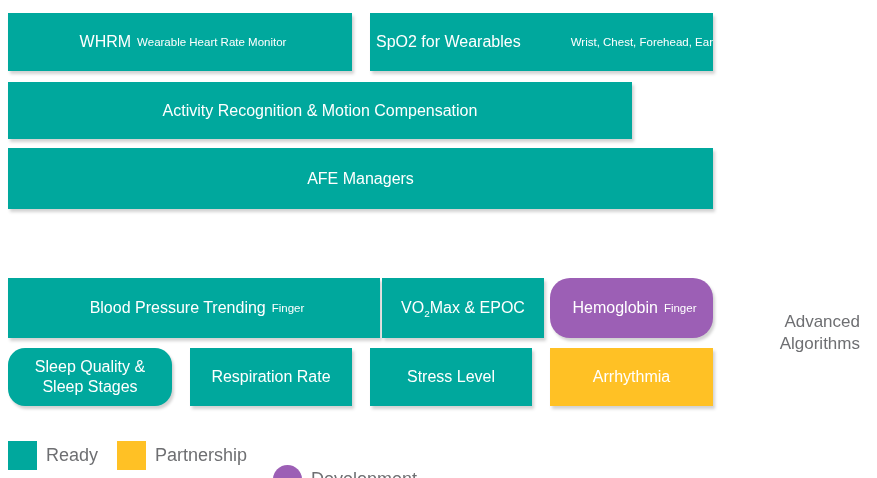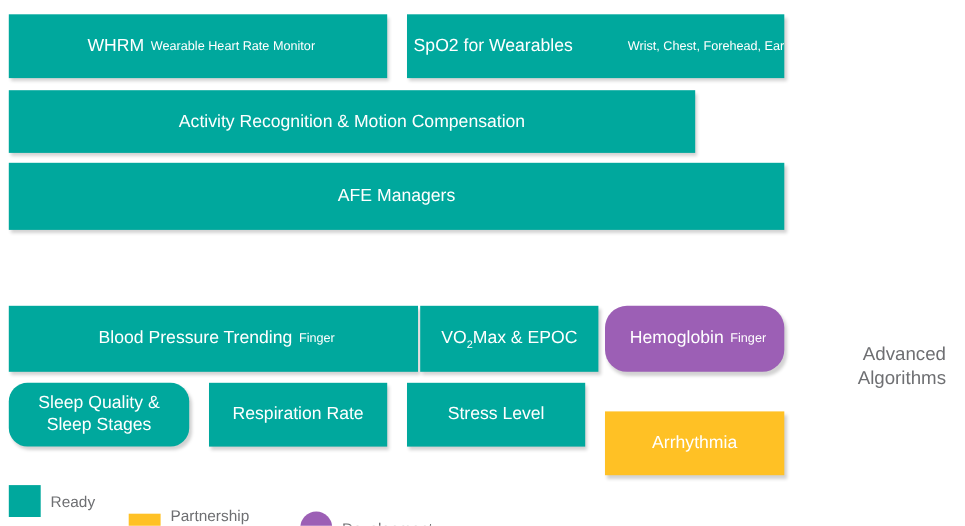--- a/index.html
+++ b/index.html
@@ -18,21 +18,21 @@
     position: absolute;
     display: flex;
     flex-direction: row;
     justify-content: center;
     align-items: center;
     text-align: center;
     color: var(--block-text, #ffffff);
     box-shadow: 2px 3px 3px rgba(0,0,0,0.18);
   }
   .ready       { background: var(--ready, #00A89D); }
-  .partnership { background: var(--partnership, #FFC125); margin-top: 26px; }
+  .partnership { background: var(--partnership, #FFC125); }
   .development { background: var(--development, #9C5FB5); border-radius: 20px; }
   .block-title {
     font-size: 16px;
     line-height: 1.25;
     padding: 0 6px;
   }
   .block-subtitle {
     font-size: 11.5px;
     line-height: 1.25;
     margin-top: 1px;
@@ -68,21 +68,21 @@
     top: 441px;
     display: flex;
     align-items: center;
     gap: 9px;
   }
   .legend-item-ready       { left: 8px; }
   .legend-item-partnership { left: 117px; }
   .legend-item-development { left: 273px; margin-top: 24px; }
   .swatch { width: 29px; height: 29px; }
   .legend-label {
-    font-size: 14px;
+    font-size: 18px;
     color: var(--label-text, #6E6F72);
   }
 </style>
 </head>
 <body>
 
 <div class="canvas">
 
   <div class="block ready pos-whrm">
     <div class="block-title">WHRM</div>

